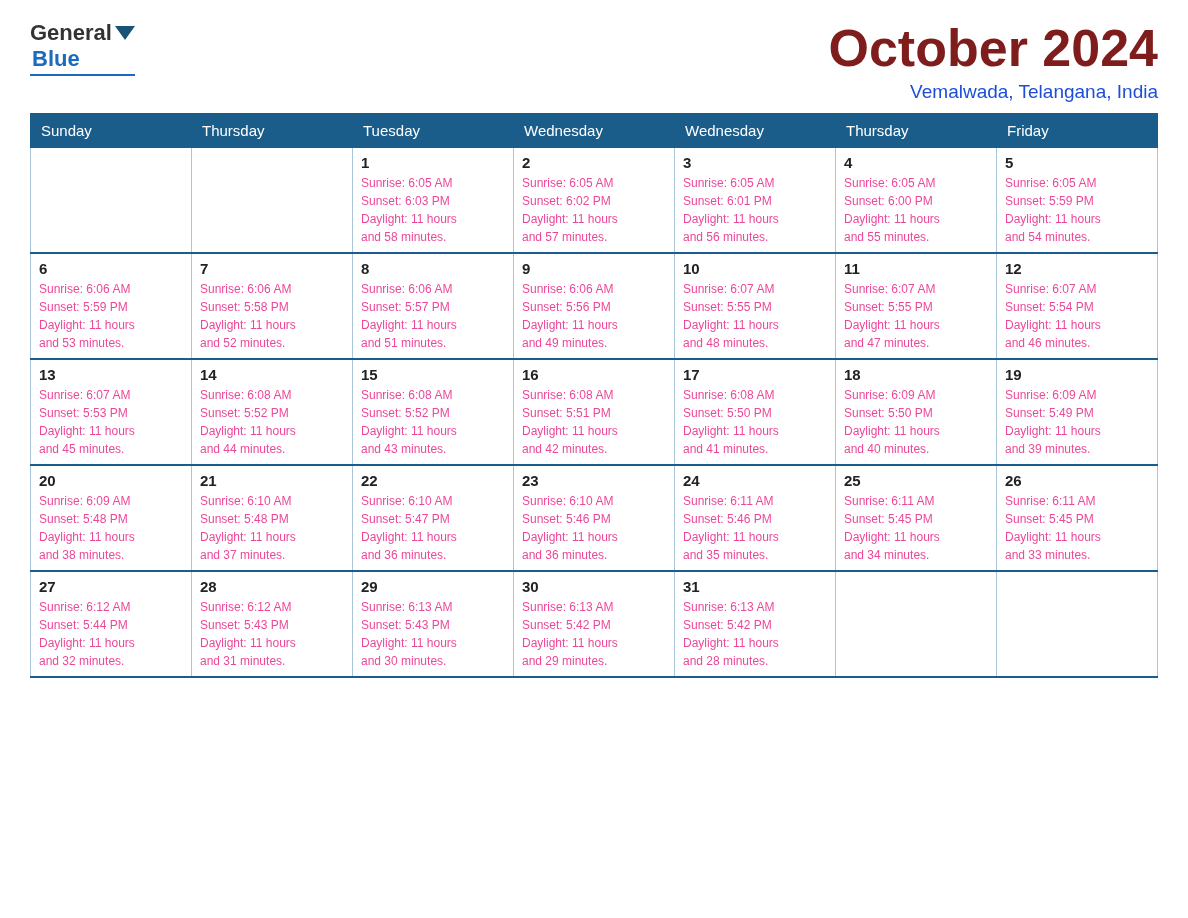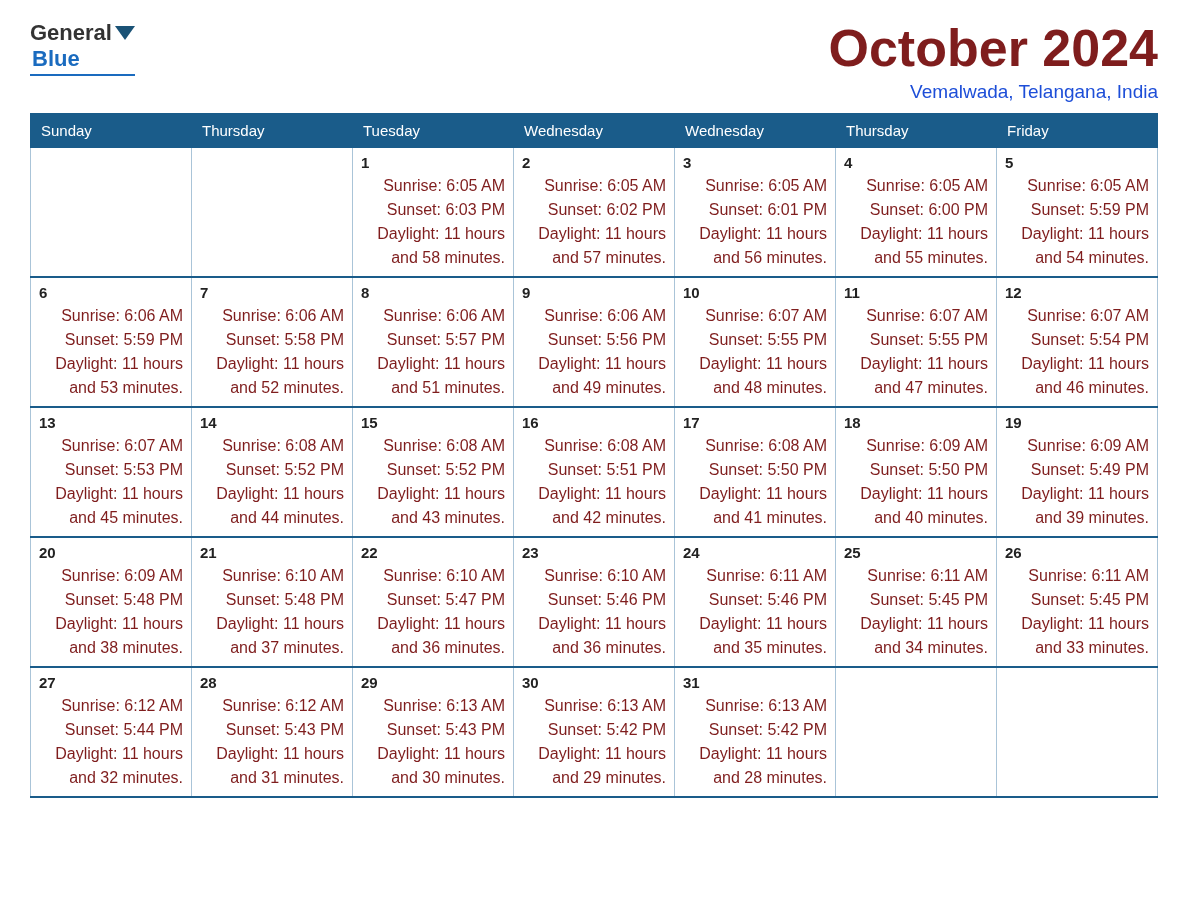--- a/index.html
+++ b/index.html
@@ -88,24 +88,23 @@
       width: 14.28%;
       min-height: 100px;
     }
     .day-num {
       font-size: 15px;
       font-weight: bold;
       color: #222;
       margin-bottom: 3px;
     }
     .day-info {
-      font-size: 16px;
-      color: #7f1d1d;
+      font-size: 12px;
+      color: #ec4899;
       line-height: 1.5;
-      text-align: right;
     }
     .calendar tbody tr {
       border-bottom: 2px solid #1a5c8a;
     }
     .empty-cell {
       background: #fff;
     }
   </style>
 </head>
 <body>

